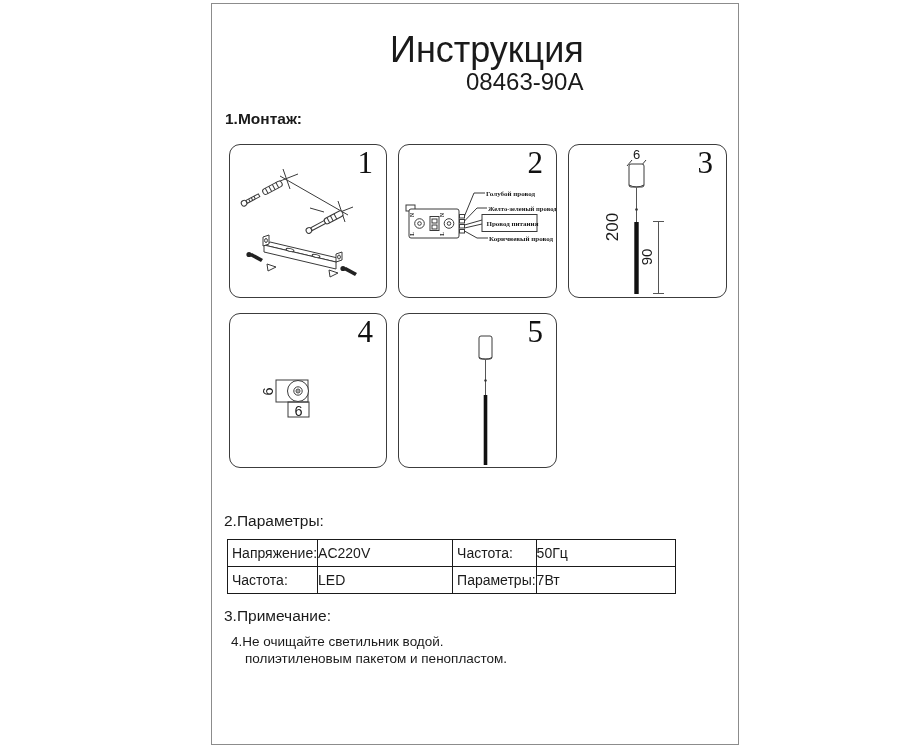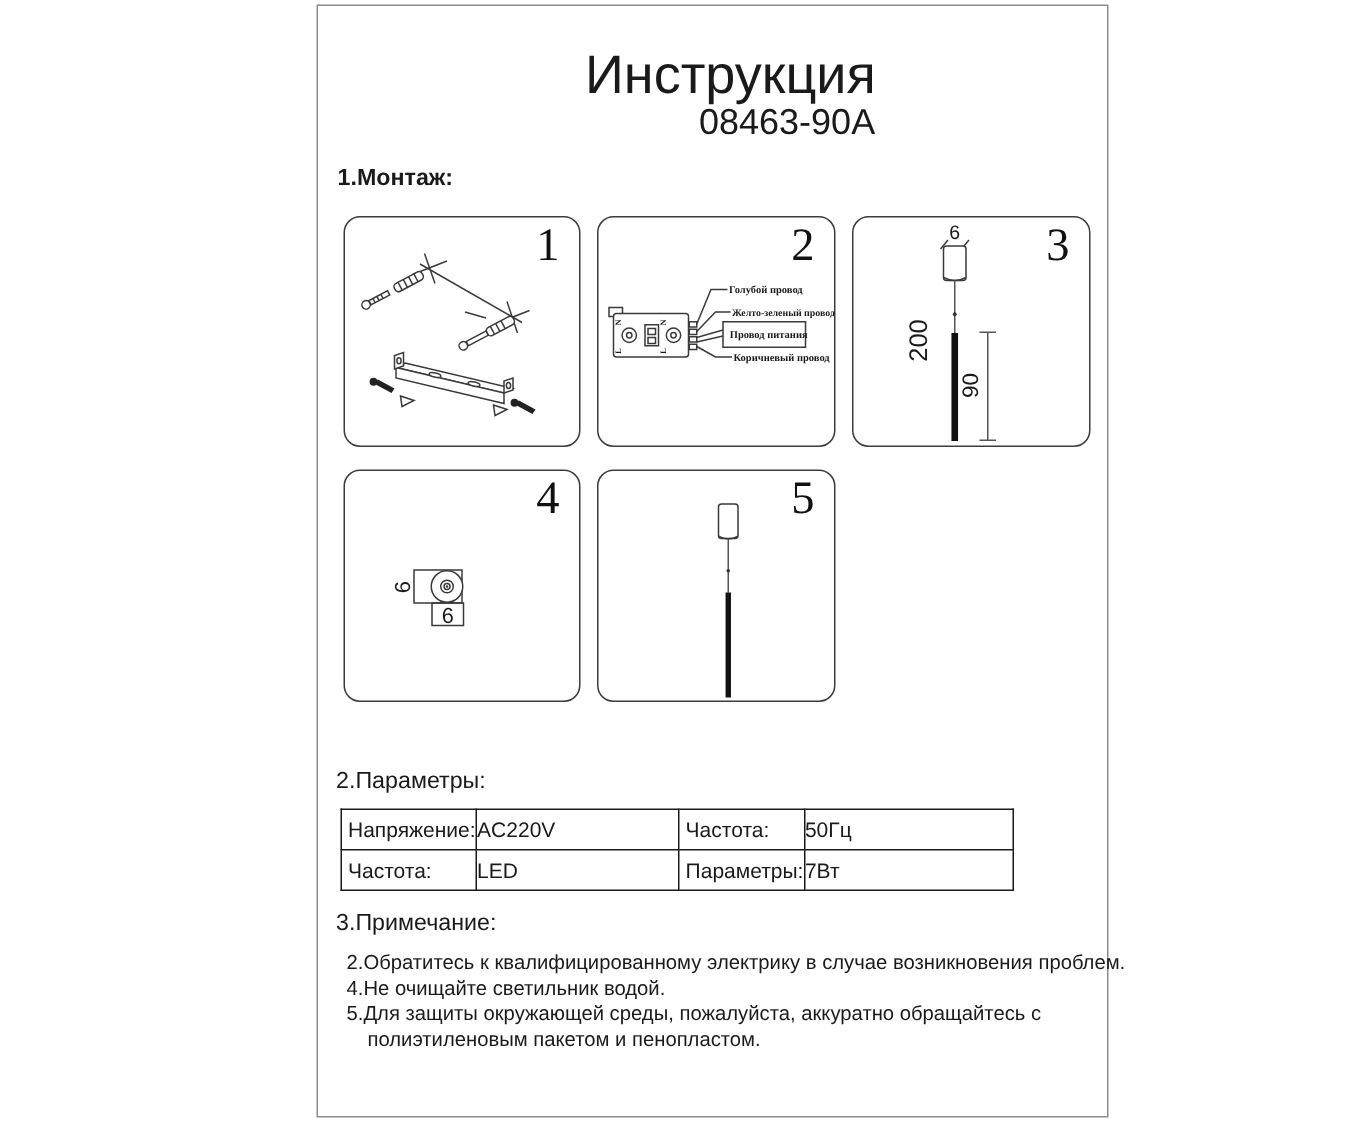--- a/index.html
+++ b/index.html
@@ -210,20 +210,18 @@
           <td class="val">LED</td>
           <td class="lbl">Параметры:</td>
           <td class="val">7Вт</td>
         </tr>
       </tbody>
     </table>
 
     <div class="sec-heading h-notes">3.Примечание:</div>
 
     <div class="notes">
-      <div class="note-line">2.Обратитесь к квалифицированному электрику в случае возникновения проблем.</div>
       <div class="note-line">4.Не очищайте светильник водой.</div>
-      <div class="note-line">5.Для защиты окружающей среды, пожалуйста, аккуратно обращайтесь с</div>
       <div class="note-line note-cont">полиэтиленовым пакетом и пенопластом.</div>
     </div>
 
   </div>
 </div>
 
 </body></html>

